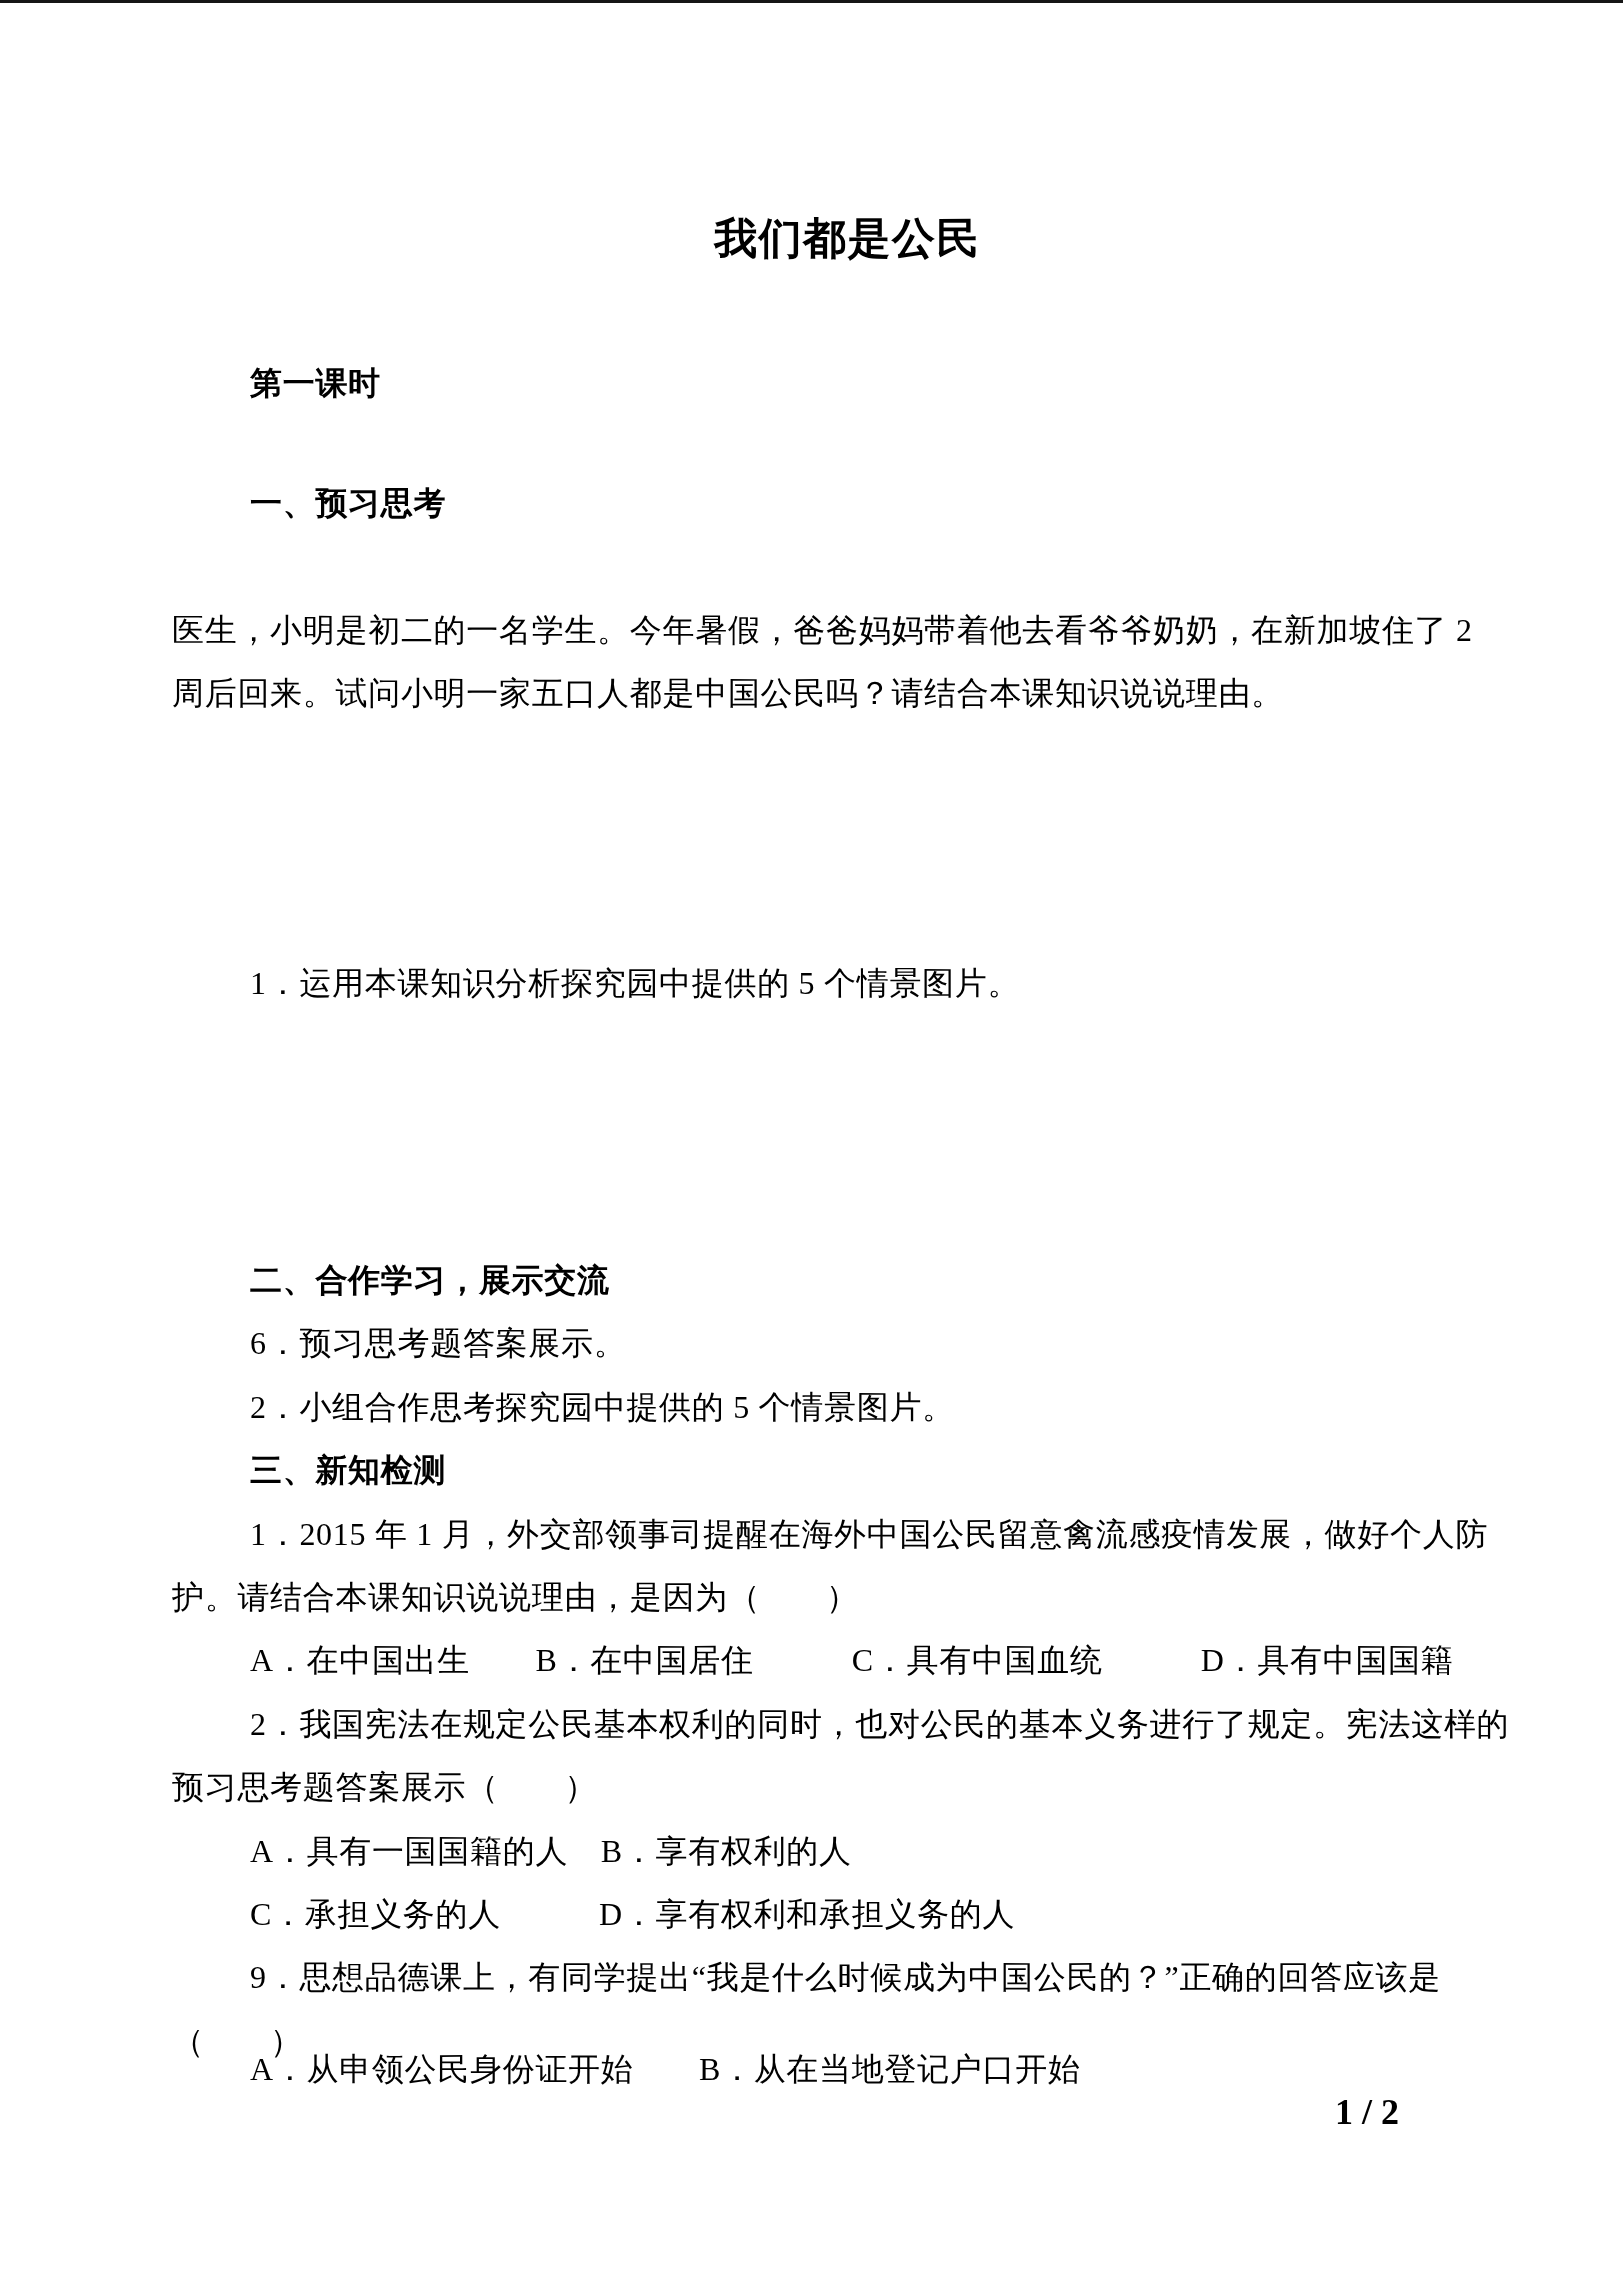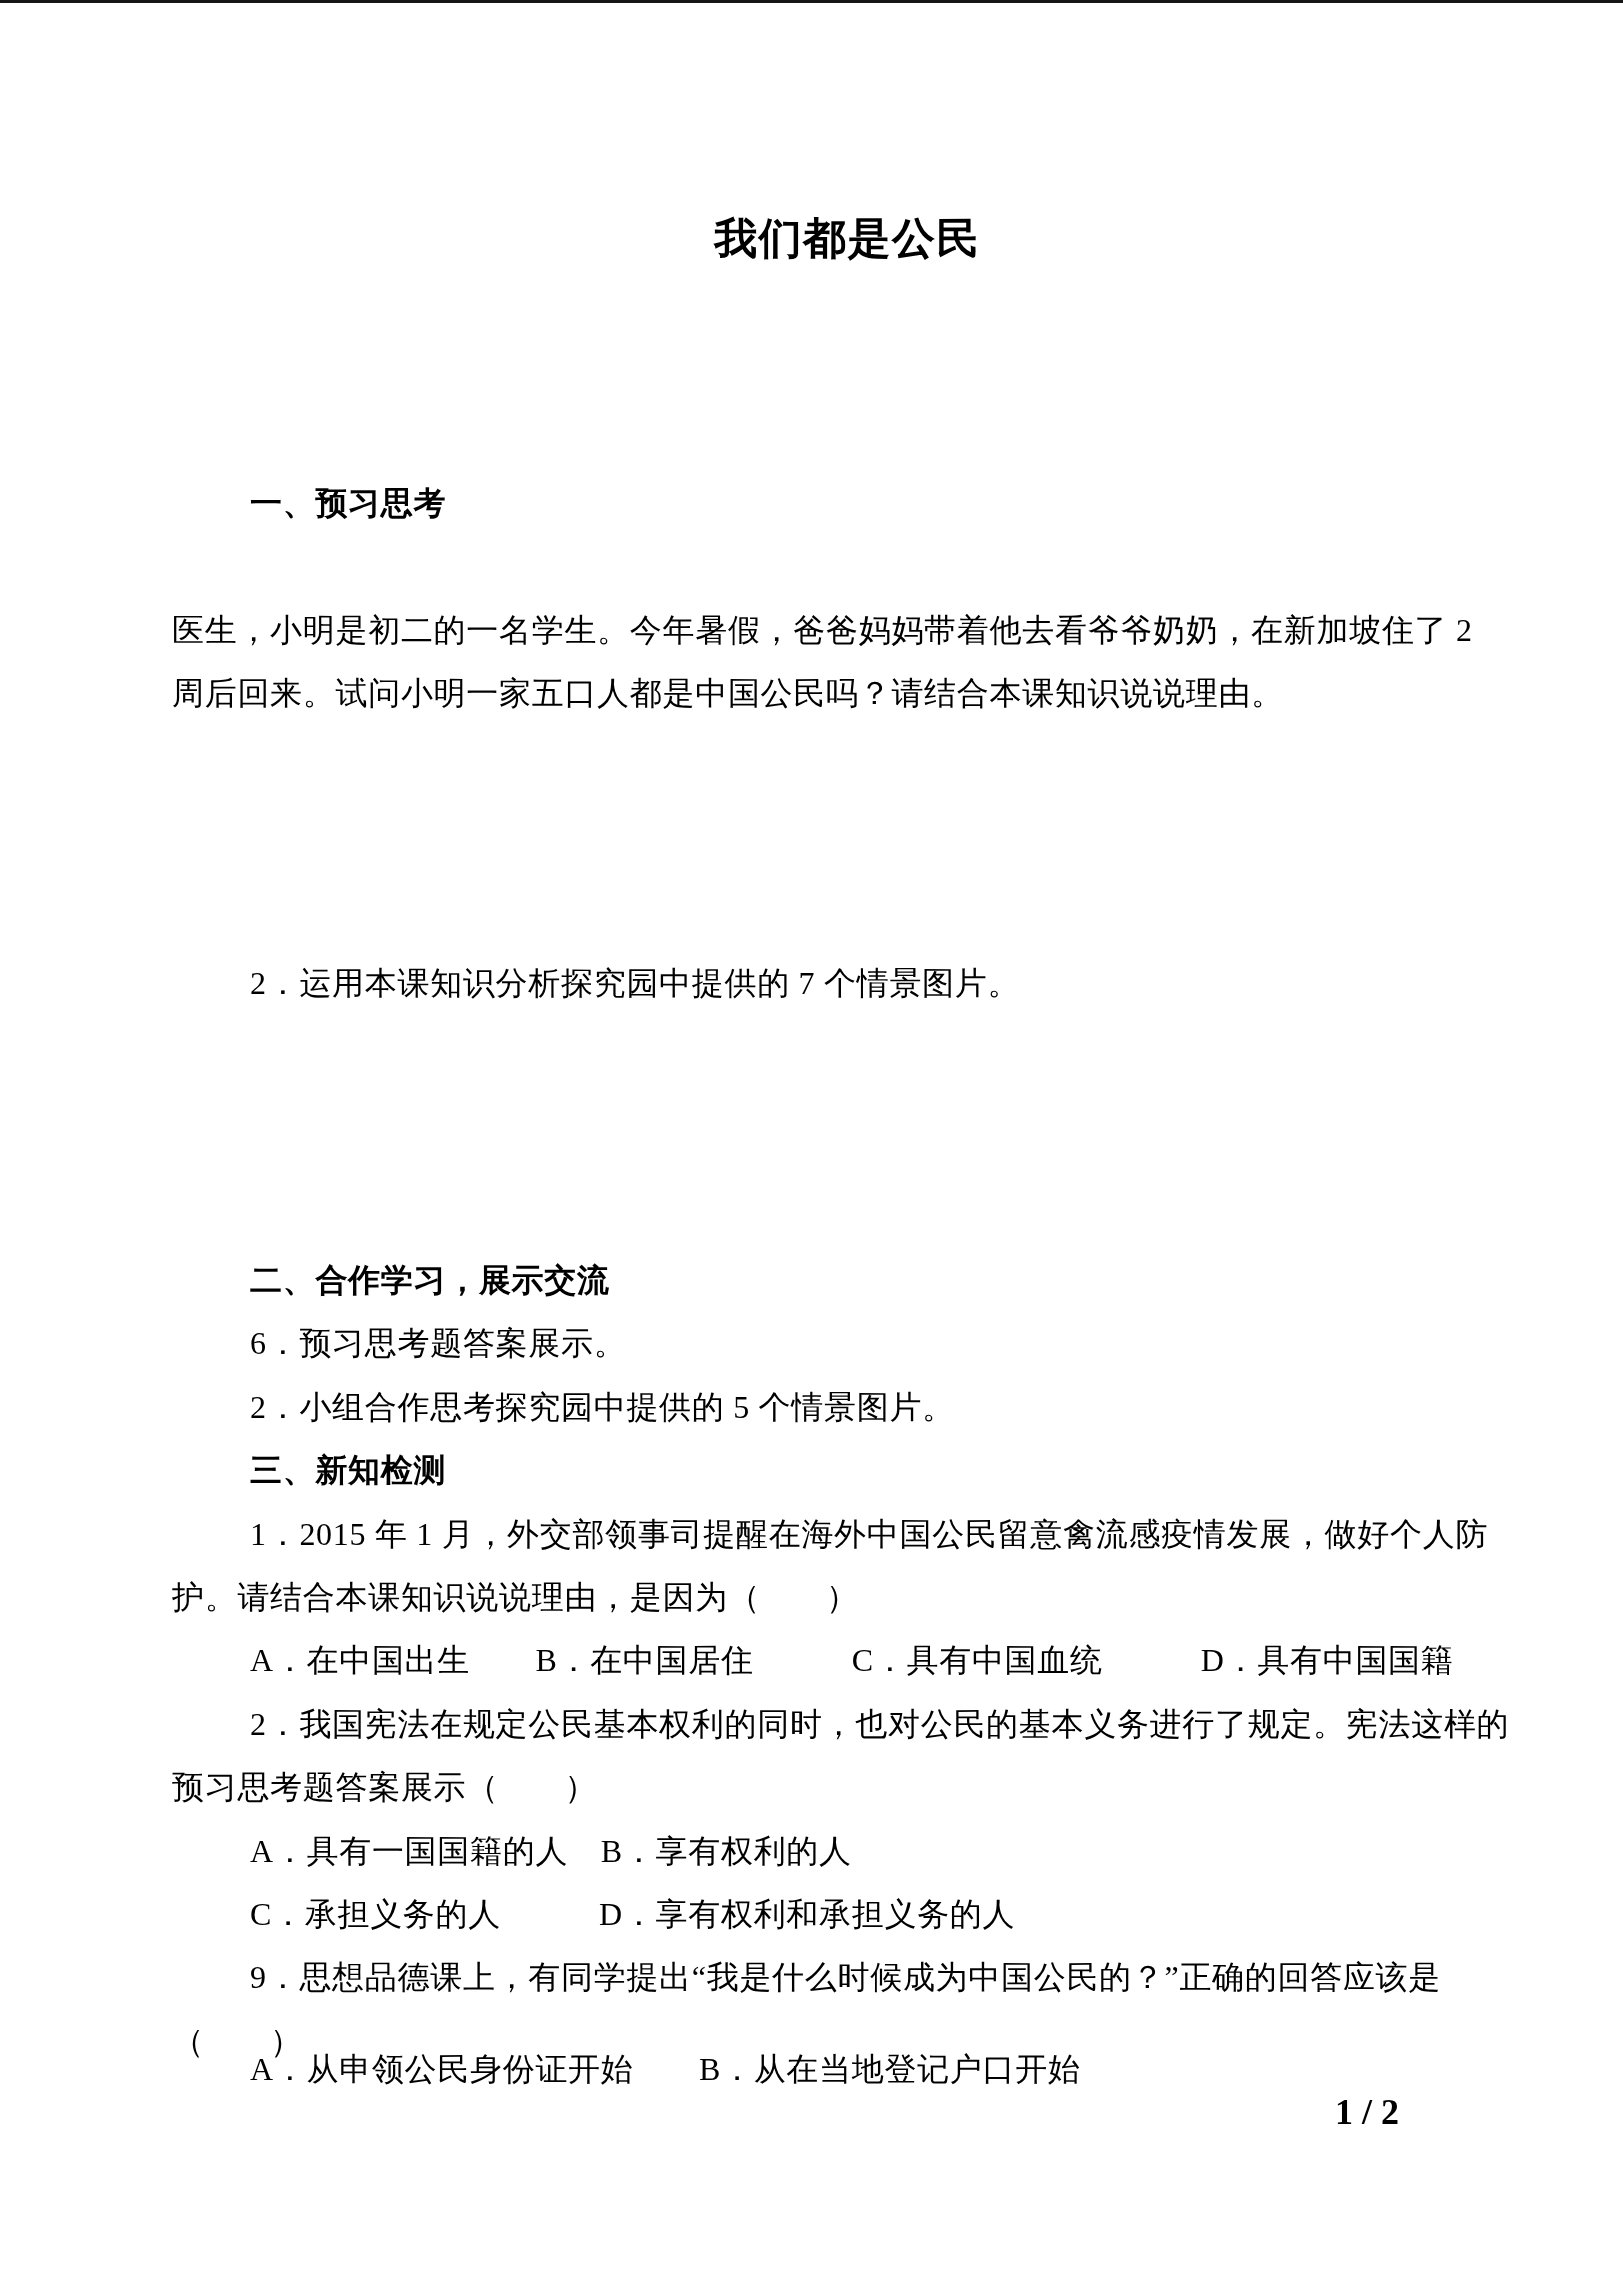--- a/index.html
+++ b/index.html
@@ -56,26 +56,27 @@
   }
 </style>
 </head>
 <body>
 
 <div class="page">
   <div class="top-bar" style="background: rgb(22, 22, 22);"></div>
 
   <div class="line title" style="top:207px">我们都是公民</div>
 
+  <div class="line bold indent" style="top:352px">第一课时</div>
 
   <div class="line bold indent" style="top:472px">一、预习思考</div>
   <div class="line" style="top:599px">医生，小明是初二的一名学生。今年暑假，爸爸妈妈带着他去看爷爷奶奶，在新加坡住了 2</div>
   <div class="line" style="top:662px">周后回来。试问小明一家五口人都是中国公民吗？请结合本课知识说说理由。</div>
 
-  <div class="line indent" style="top:952px">2．运用本课知识分析探究园中提供的 7 个情景图片。</div>
+  <div class="line indent" style="top:952px">1．运用本课知识分析探究园中提供的 5 个情景图片。</div>
 
   <div class="line bold indent" style="top:1249px">二、合作学习，展示交流</div>
   <div class="line indent" style="top:1312px">6．预习思考题答案展示。</div>
   <div class="line indent" style="top:1376px">2．小组合作思考探究园中提供的 5 个情景图片。</div>
 
   <div class="line bold indent" style="top:1439px">三、新知检测</div>
   <div class="line indent" style="top:1503px">1．2015 年 1 月，外交部领事司提醒在海外中国公民留意禽流感疫情发展，做好个人防</div>
   <div class="line" style="top:1566px">护。请结合本课知识说说理由，是因为（　　）</div>
   <div class="line indent" style="top:1629px">A．在中国出生　　B．在中国居住　　　C．具有中国血统　　　D．具有中国国籍</div>
   <div class="line indent" style="top:1693px">2．我国宪法在规定公民基本权利的同时，也对公民的基本义务进行了规定。宪法这样的</div>

